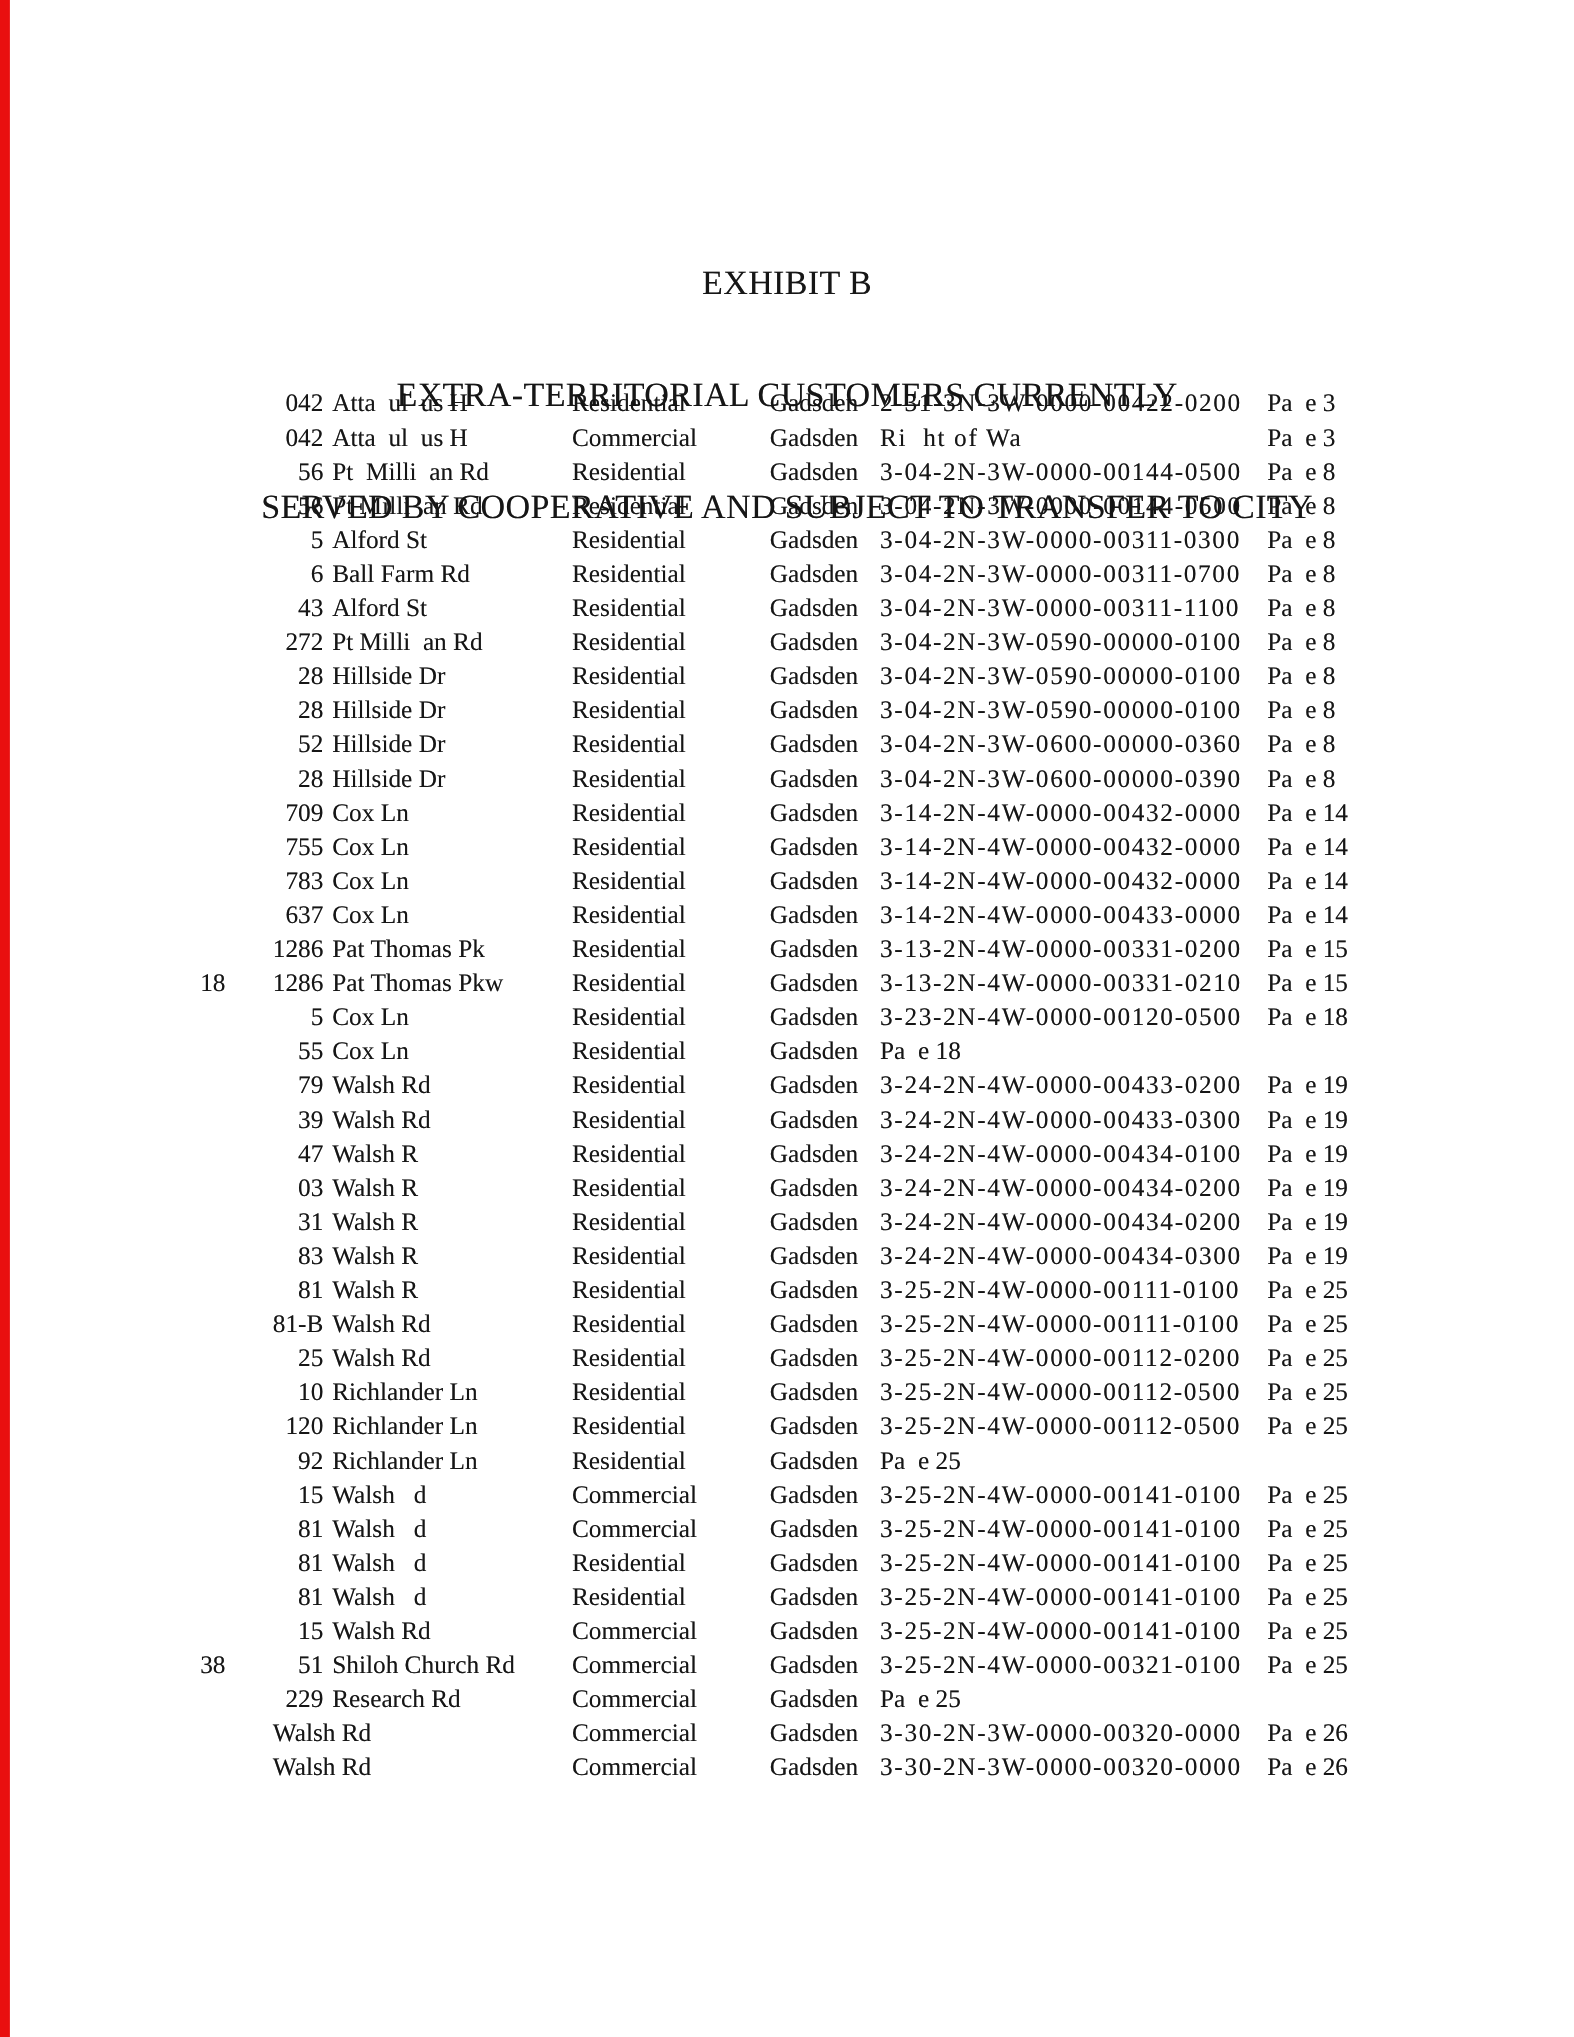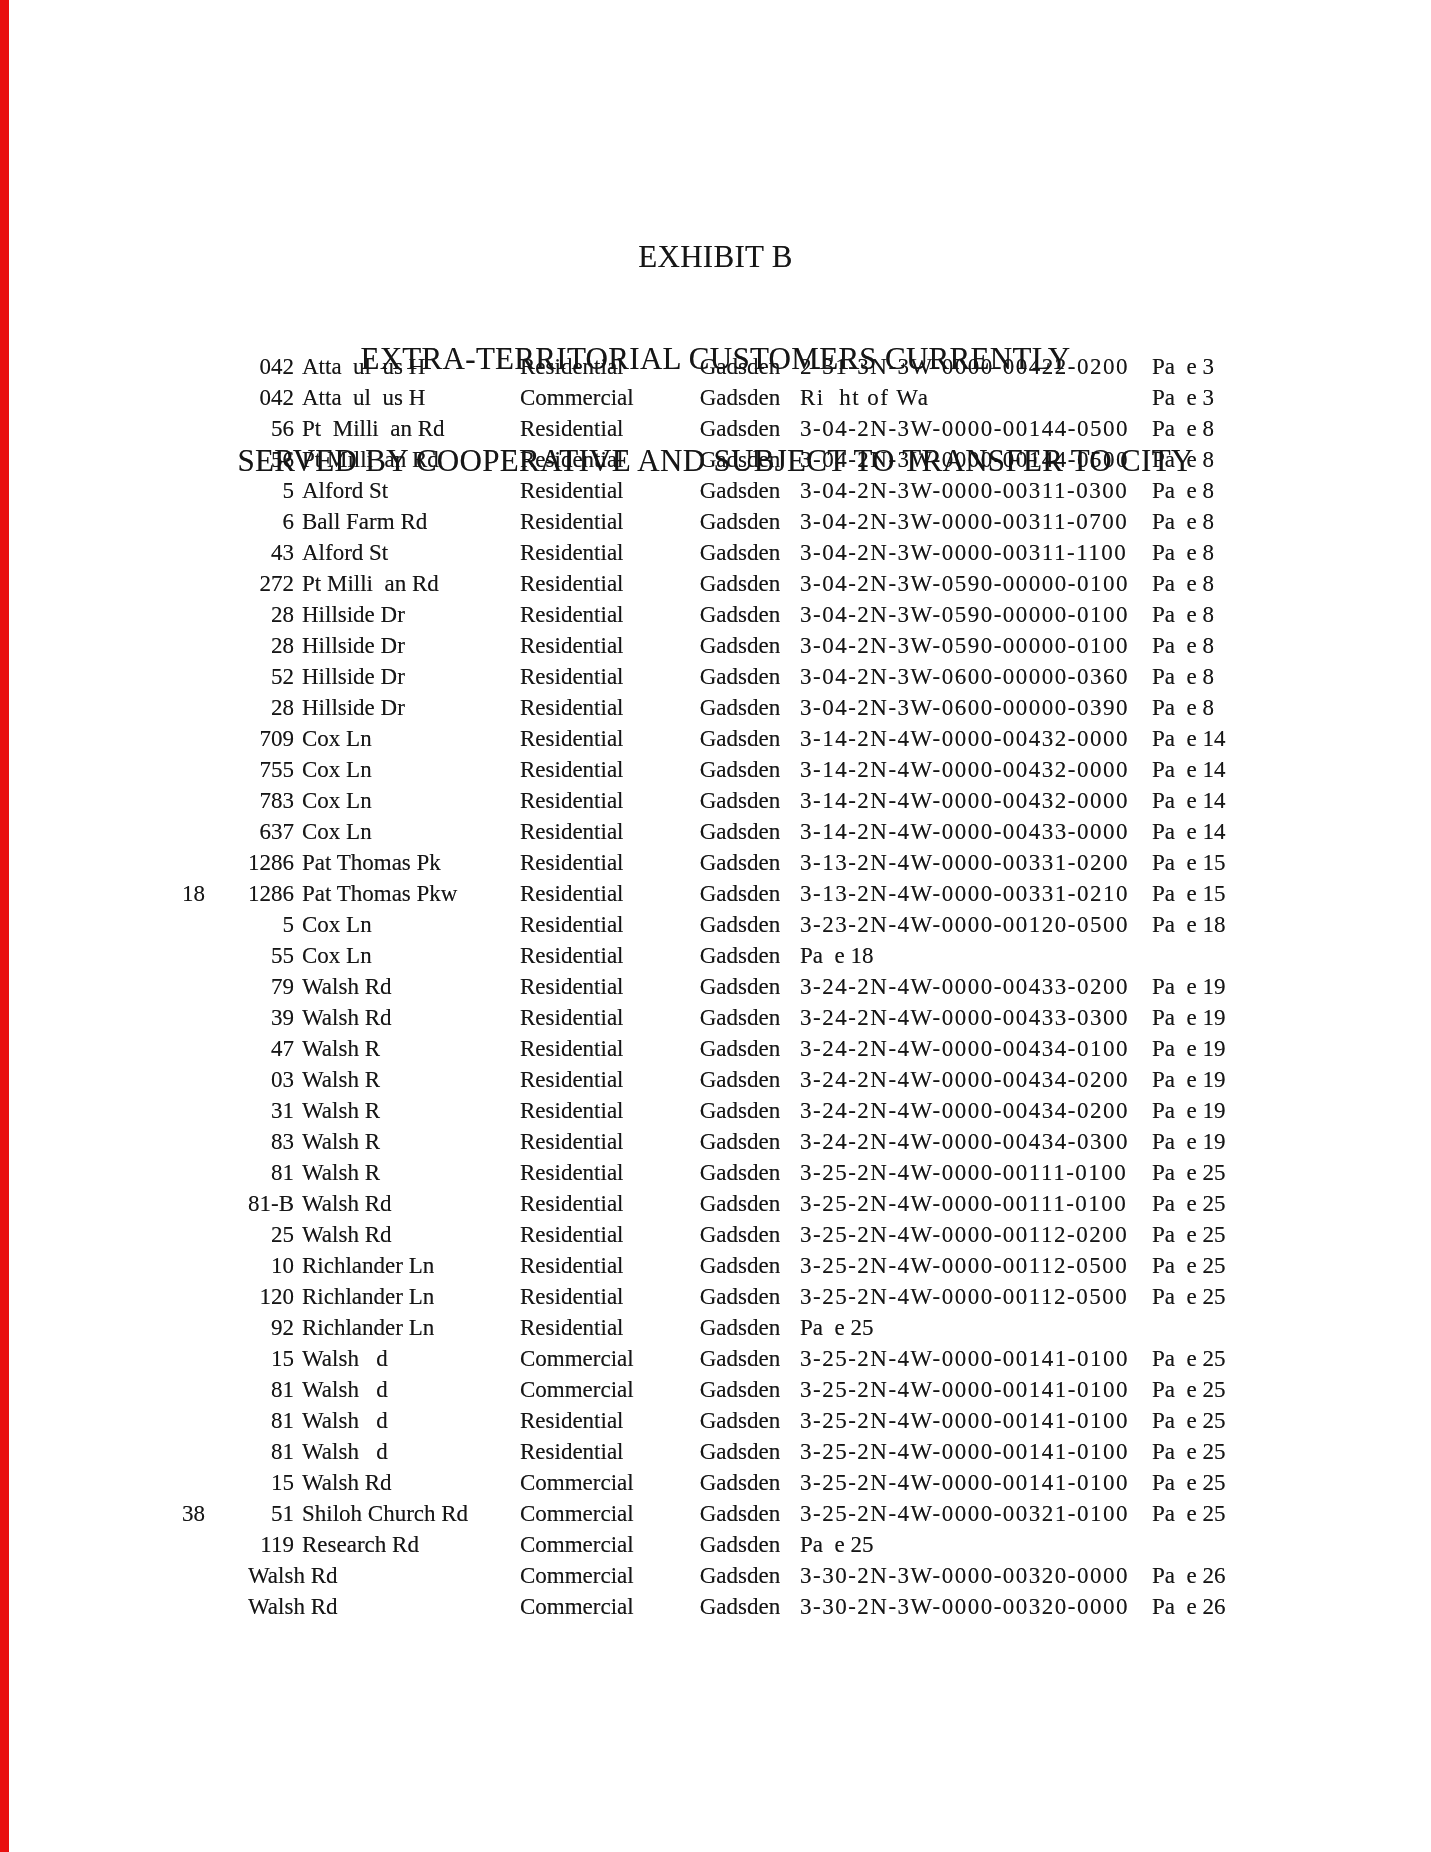--- a/index.html
+++ b/index.html
@@ -97,17 +97,17 @@
       <div class="row"><span class="c-note"></span><span class="c-addr"><span class="addr-num">25</span><span class="addr-street">Walsh Rd</span></span><span class="c-type">Residential</span><span class="c-county">Gadsden</span><span class="c-parcel">3-25-2N-4W-0000-00112-0200</span><span class="c-page">Pa  e 25</span></div>
       <div class="row"><span class="c-note"></span><span class="c-addr"><span class="addr-num">10</span><span class="addr-street">Richlander Ln</span></span><span class="c-type">Residential</span><span class="c-county">Gadsden</span><span class="c-parcel">3-25-2N-4W-0000-00112-0500</span><span class="c-page">Pa  e 25</span></div>
       <div class="row"><span class="c-note"></span><span class="c-addr"><span class="addr-num">120</span><span class="addr-street">Richlander Ln</span></span><span class="c-type">Residential</span><span class="c-county">Gadsden</span><span class="c-parcel">3-25-2N-4W-0000-00112-0500</span><span class="c-page">Pa  e 25</span></div>
       <div class="row"><span class="c-note"></span><span class="c-addr"><span class="addr-num">92</span><span class="addr-street">Richlander Ln</span></span><span class="c-type">Residential</span><span class="c-county">Gadsden</span><span class="c-page">Pa  e 25</span></div>
       <div class="row"><span class="c-note"></span><span class="c-addr"><span class="addr-num">15</span><span class="addr-street">Walsh   d</span></span><span class="c-type">Commercial</span><span class="c-county">Gadsden</span><span class="c-parcel">3-25-2N-4W-0000-00141-0100</span><span class="c-page">Pa  e 25</span></div>
       <div class="row"><span class="c-note"></span><span class="c-addr"><span class="addr-num">81</span><span class="addr-street">Walsh   d</span></span><span class="c-type">Commercial</span><span class="c-county">Gadsden</span><span class="c-parcel">3-25-2N-4W-0000-00141-0100</span><span class="c-page">Pa  e 25</span></div>
       <div class="row"><span class="c-note"></span><span class="c-addr"><span class="addr-num">81</span><span class="addr-street">Walsh   d</span></span><span class="c-type">Residential</span><span class="c-county">Gadsden</span><span class="c-parcel">3-25-2N-4W-0000-00141-0100</span><span class="c-page">Pa  e 25</span></div>
       <div class="row"><span class="c-note"></span><span class="c-addr"><span class="addr-num">81</span><span class="addr-street">Walsh   d</span></span><span class="c-type">Residential</span><span class="c-county">Gadsden</span><span class="c-parcel">3-25-2N-4W-0000-00141-0100</span><span class="c-page">Pa  e 25</span></div>
       <div class="row"><span class="c-note"></span><span class="c-addr"><span class="addr-num">15</span><span class="addr-street">Walsh Rd</span></span><span class="c-type">Commercial</span><span class="c-county">Gadsden</span><span class="c-parcel">3-25-2N-4W-0000-00141-0100</span><span class="c-page">Pa  e 25</span></div>
       <div class="row"><span class="c-note">38</span><span class="c-addr"><span class="addr-num">51</span><span class="addr-street">Shiloh Church Rd</span></span><span class="c-type">Commercial</span><span class="c-county">Gadsden</span><span class="c-parcel">3-25-2N-4W-0000-00321-0100</span><span class="c-page">Pa  e 25</span></div>
-      <div class="row"><span class="c-note"></span><span class="c-addr"><span class="addr-num">119</span><span class="addr-street">Research Rd</span></span><span class="c-type">Commercial</span><span class="c-county">Gadsden</span><span class="c-page">Pa  e 25</span></div>
+      <div class="row"><span class="c-note"></span><span class="c-addr"><span class="addr-num">229</span><span class="addr-street">Research Rd</span></span><span class="c-type">Commercial</span><span class="c-county">Gadsden</span><span class="c-page">Pa  e 25</span></div>
       <div class="row"><span class="c-note"></span><span class="c-addr"><span class="addr-street">Walsh Rd</span></span><span class="c-type">Commercial</span><span class="c-county">Gadsden</span><span class="c-parcel">3-30-2N-3W-0000-00320-0000</span><span class="c-page">Pa  e 26</span></div>
       <div class="row"><span class="c-note"></span><span class="c-addr"><span class="addr-street">Walsh Rd</span></span><span class="c-type">Commercial</span><span class="c-county">Gadsden</span><span class="c-parcel">3-30-2N-3W-0000-00320-0000</span><span class="c-page">Pa  e 26</span></div>
     </main>
 </div>
 
 </body></html>

